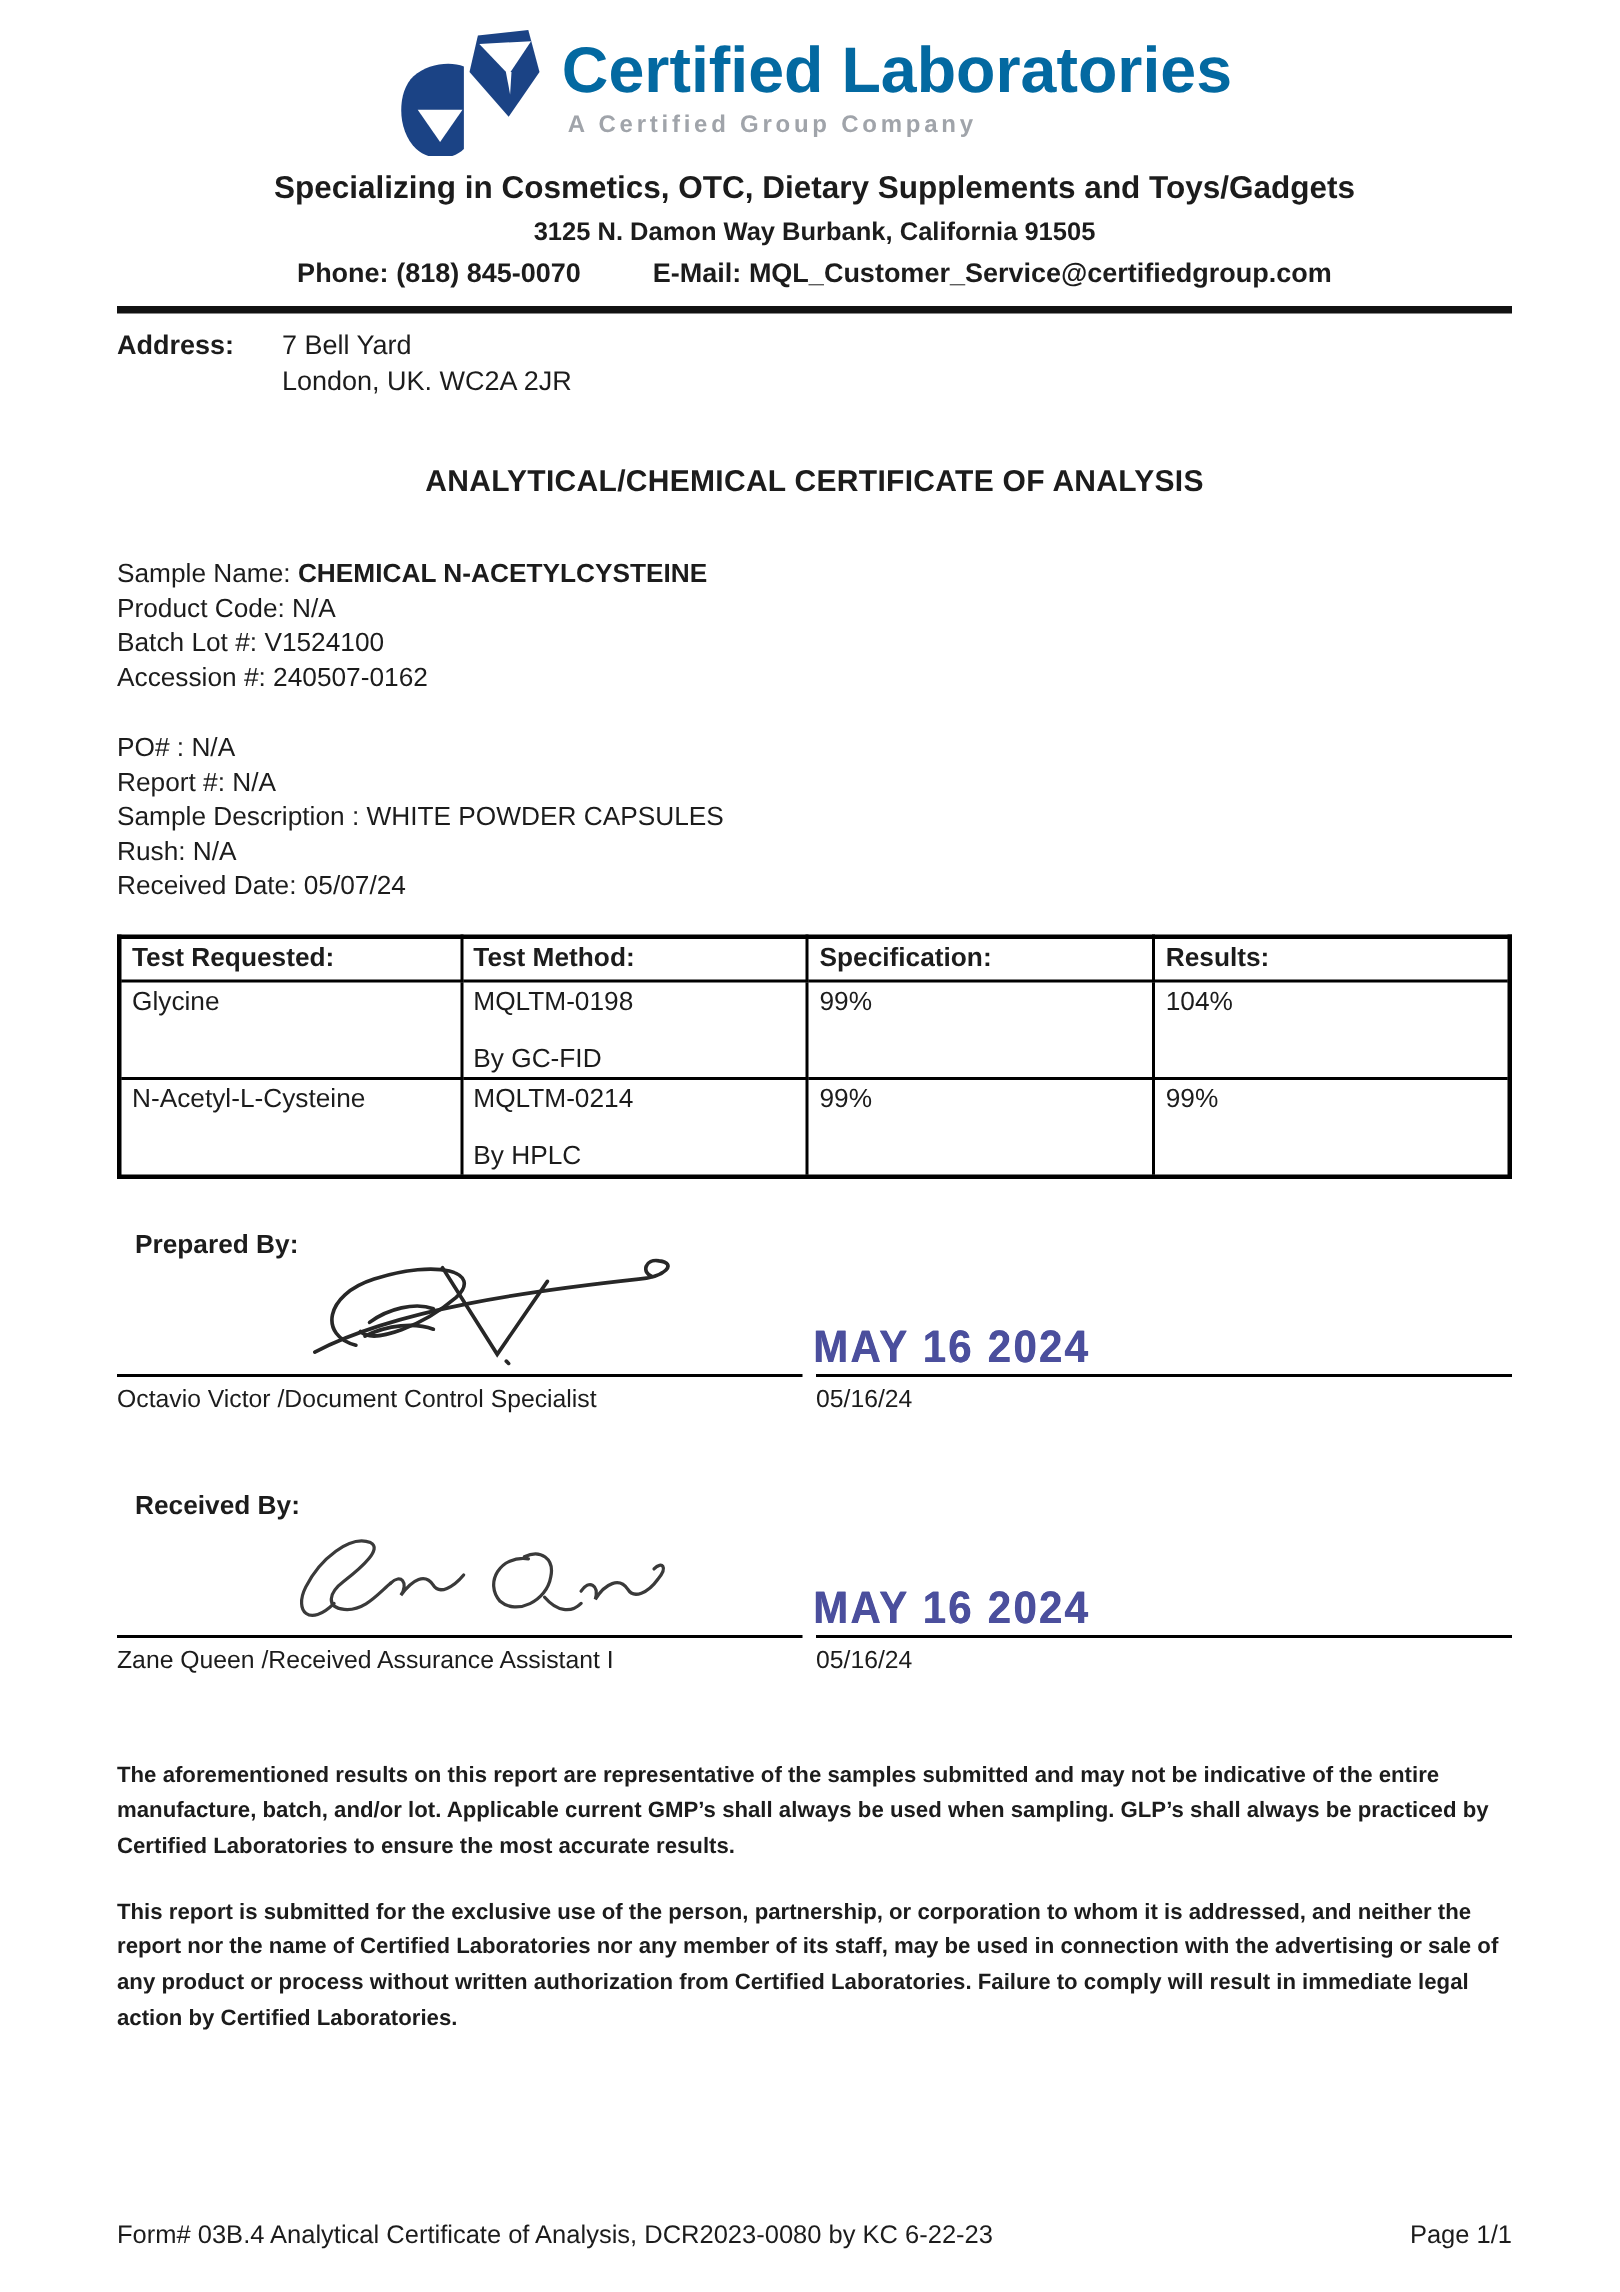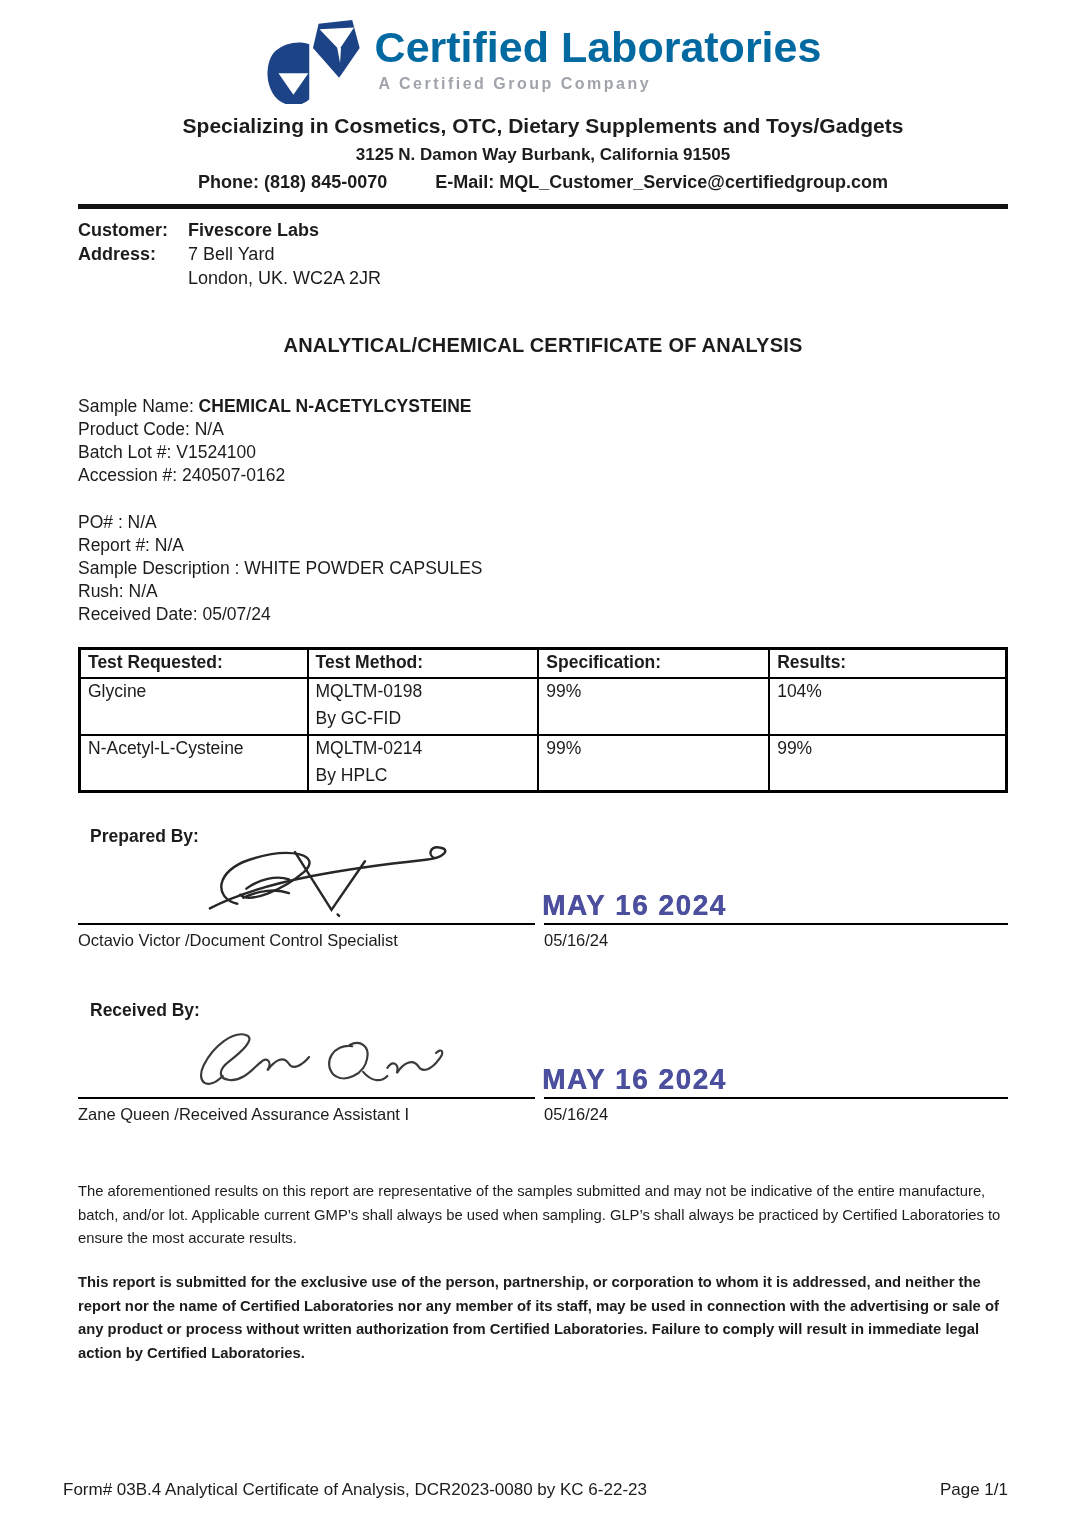--- a/index.html
+++ b/index.html
@@ -43,21 +43,21 @@
   .sample-line { white-space: pre-wrap; }
   .sample-line .val-bold { font-weight: bold; }
   .sample-gap { height: 24px; }
 
   
   table.results { width: 100%; border-collapse: collapse; margin-top: 21px; border: 3px solid #000; }
   table.results th, table.results td { border: 2px solid #000; font-size: 17.5px; text-align: left; vertical-align: top; padding: 2px 7px; }
   table.results th { font-weight: bold; height: 29px; }
   table.results td { height: 57px; }
   .col-test { width: 24.6%; } .col-method { width: 24.9%; } .col-spec { width: 24.9%; } .col-result { width: 25.6%; }
-  .method-l2 { margin-top: 6px; }
+  .method-l2 { margin-top: 17px; }
 
   
   .sig-block { position: relative; }
   .sig-block.prepared { margin-top: 33px; }
   .sig-block.reviewed { margin-top: 50px; }
   .sig-label { font-weight: bold; font-size: 17.5px; margin-left: 12px; }
   .sig-art-row { position: relative; height: 72px; }
   .sig-svg { position: absolute; left: 125px; top: -4px; }
   .sig-svg.reviewed-svg { left: 115px; top: 0px; }
   .date-stamp {
@@ -65,25 +65,25 @@
     font-size: 28px; font-weight: bold; letter-spacing: 1.5px;
     color: #3c4195; transform: scaleY(1.08);
     text-shadow: 0.4px 0 0 #3c4195;
     opacity: 0.92;
   }
   .sig-lines { display: flex; gap: 9px; margin-top: 4px; }
   .sig-col-left { width: 457px; border-top: 2.5px solid #000; padding-top: 6px; font-size: 16.5px; }
   .sig-col-right { flex: 1; border-top: 2.5px solid #000; padding-top: 6px; font-size: 16.5px; }
 
   
-  .disclaimer1 { margin-top: 56px; font-size: 14.8px; line-height: 1.6; }
+  .disclaimer1 { margin-top: 56px; font-size: 14.8px; line-height: 1.6; font-weight: bold; }
   .disclaimer2 { margin-top: 20px; font-size: 14.8px; line-height: 1.6; font-weight: bold; }
 
   
-  .footer { position: absolute; left: 63px; right: 72px; bottom: 28px; display: flex; justify-content: space-between; font-size: 17px; }
+  .footer { position: absolute; left: 78px; right: 72px; bottom: 28px; display: flex; justify-content: space-between; font-size: 17px; }
 </style>
 </head>
 <body>
 
 <div class="page">
 
   <div class="logo-row">
     <svg class="logo-mark" viewBox="0 0 100 90">
 
       <path fill="#1b4385" d="M46 26 L46 85 C38 93 22 94 12 85 C-2 72 -2 44 10 33 C20 24 36 22 46 26 Z"></path>
@@ -107,24 +107,20 @@
     <span>Phone:</span>
     <span>(818) 845-0070</span>
     <span class="gap"></span>
     <span>E-Mail:</span>
     <span>MQL_Customer_Service@certifiedgroup.com</span>
   </div>
 
   <div class="thick-rule"></div>
 
   <div class="cust-block">
-    <div class="cust-row">
-      <span class="cust-label">Customer:</span>
-      <span class="cust-val bold">Fivescore Labs</span>
-    </div>
     <div class="cust-row">
       <span class="cust-label">Address:</span>
       <span class="cust-val">7 Bell Yard</span>
     </div>
     <div class="cust-row">
       <span class="cust-label"></span>
       <span class="cust-val">London, UK. WC2A 2JR</span>
     </div>
   </div>
 

